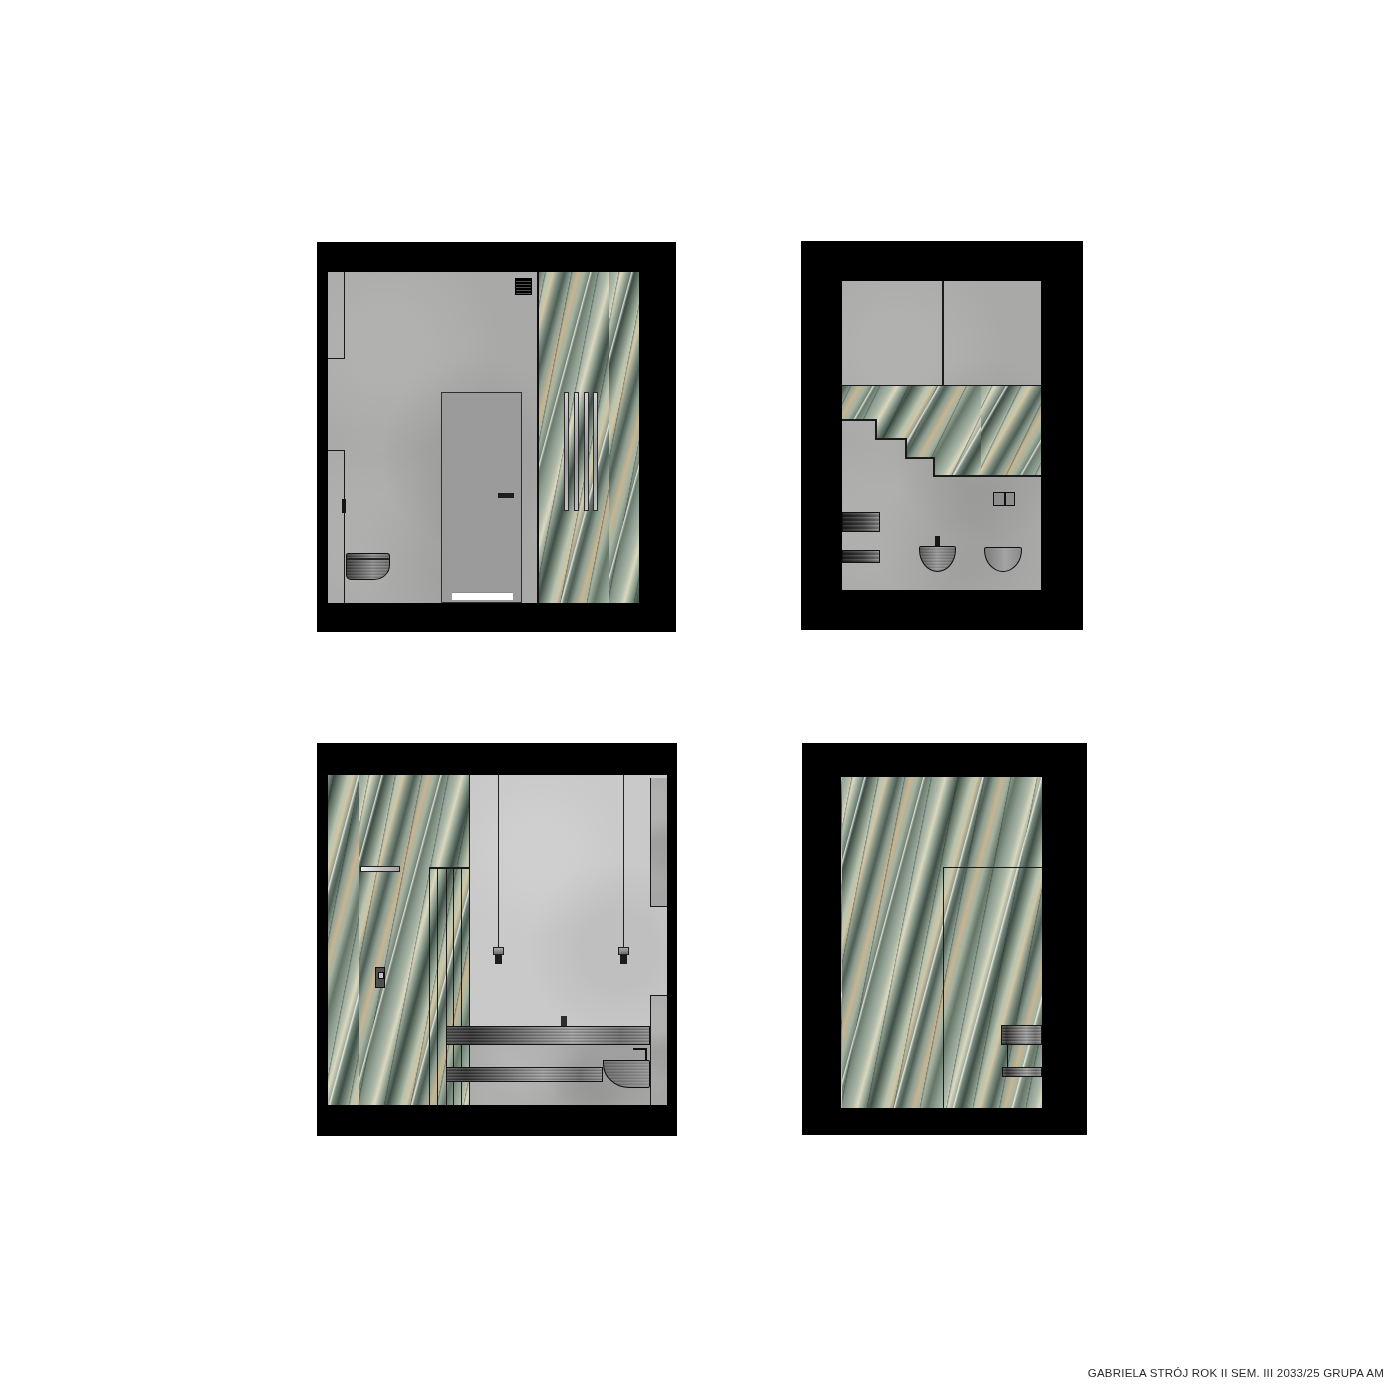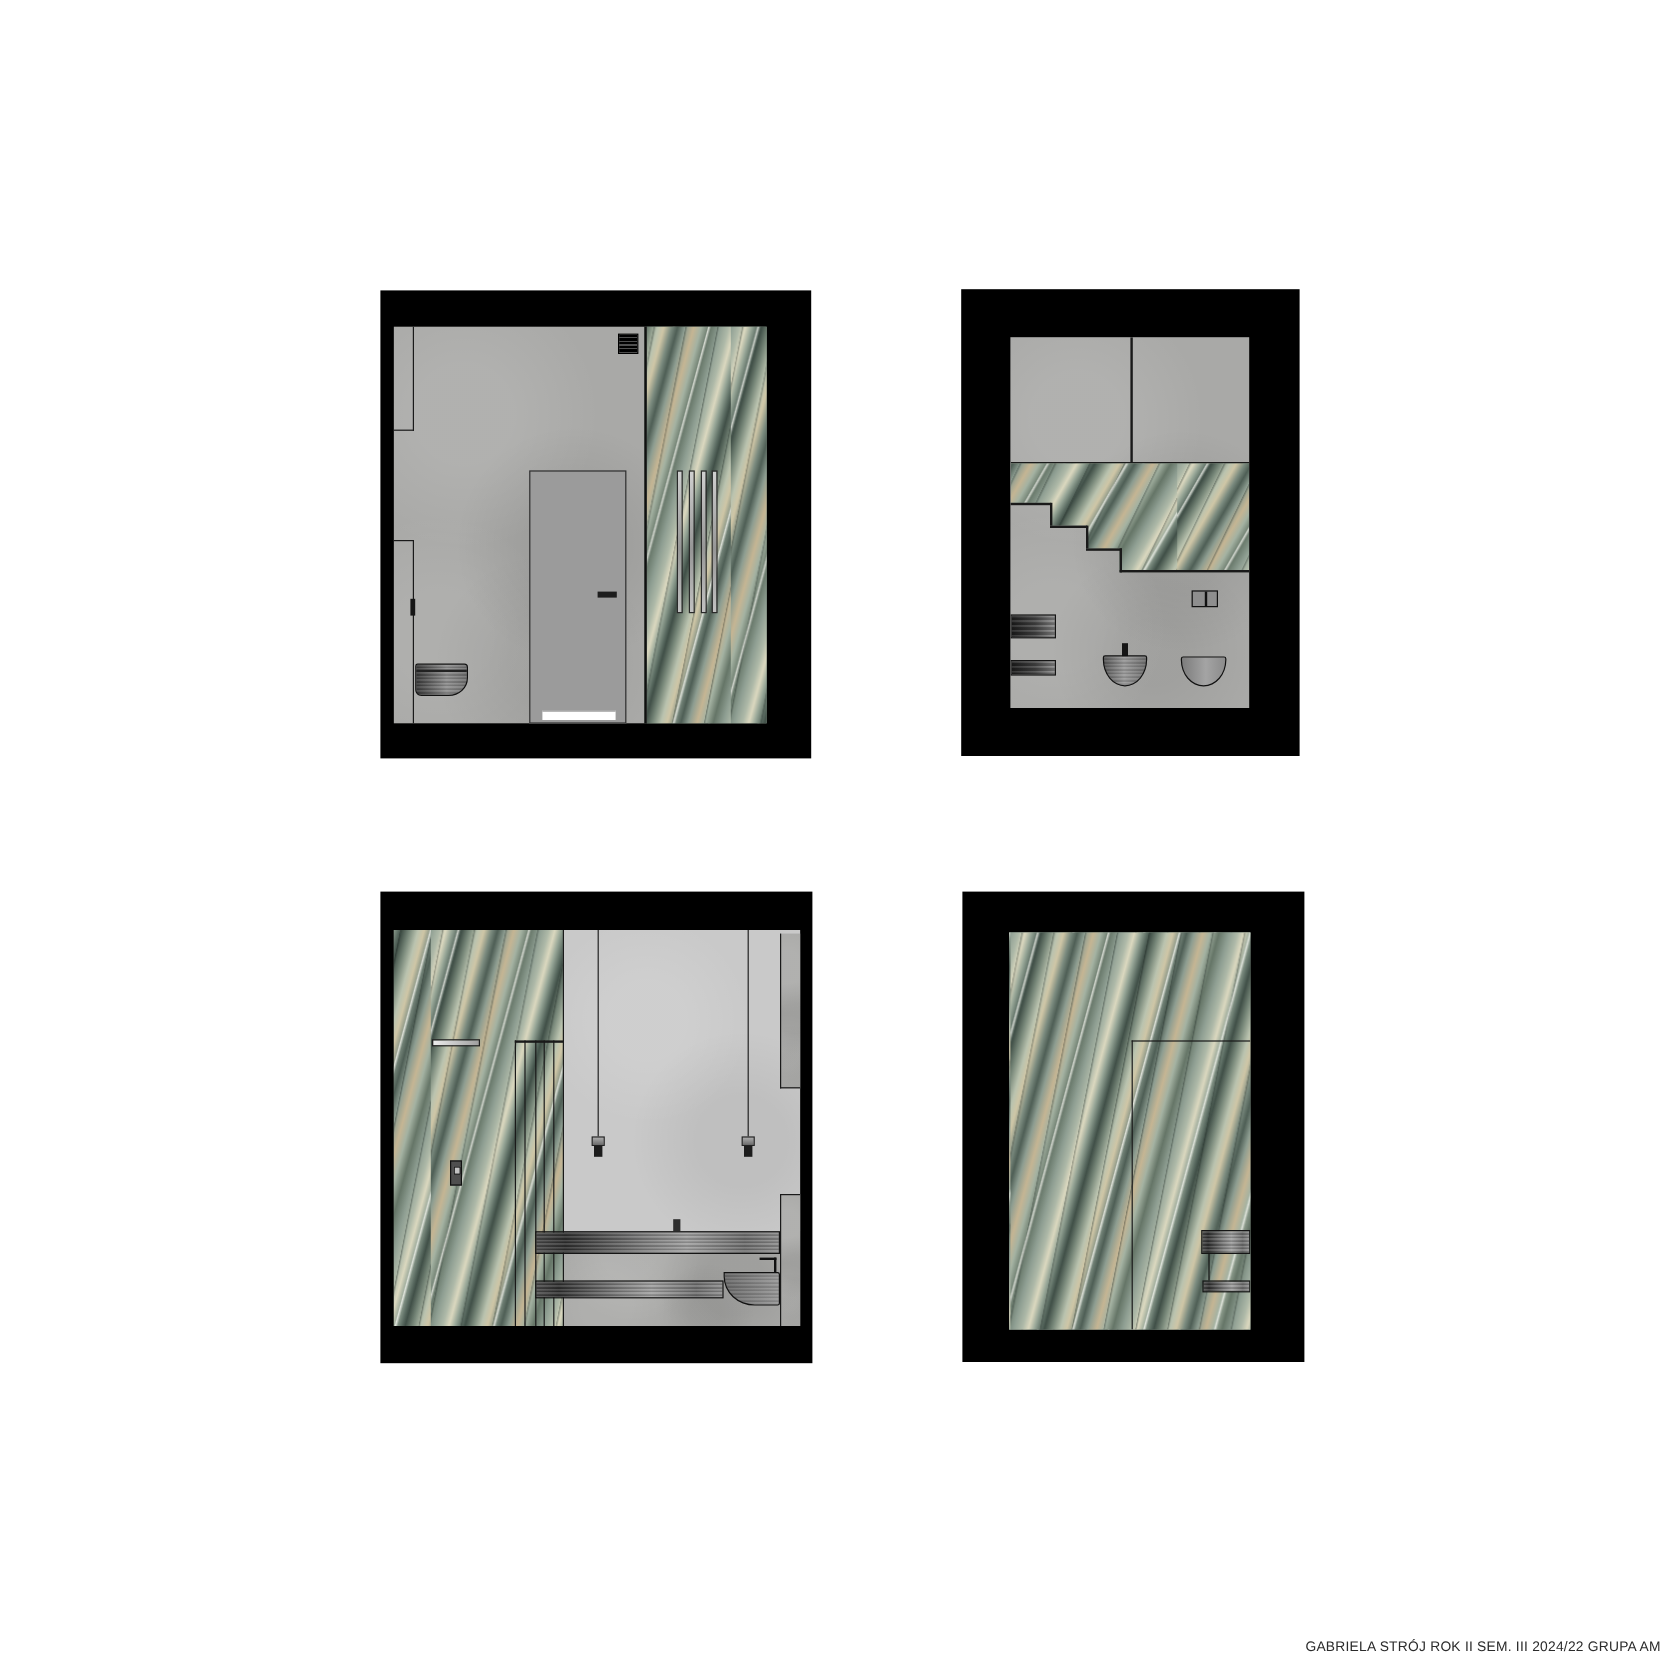--- a/index.html
+++ b/index.html
@@ -175,15 +175,15 @@
 
       <div class="abs" style="left:102px;top:90px;width:99px;height:241px;border-top:1.5px solid #1a1a1a;border-left:1.5px solid #1a1a1a;box-sizing:border-box;"></div>
 
       <div class="abs" style="left:166px;top:268px;width:0;height:22px;border-left:1.5px solid #111;"></div>
 
       <div class="abs metal" style="left:160px;top:248px;width:41px;height:20px;"></div>
       <div class="abs metal" style="left:161px;top:290px;width:40px;height:10px;"></div>
     </div>
   </div>
 
-  <div id="credit">GABRIELA STRÓJ ROK II SEM. III 2024/22 GRUPA AM</div>
+  <div id="credit">GABRIELA STRÓJ ROK II SEM. III 2033/25 GRUPA AM</div>
 
 </div>
 
 </body></html>

